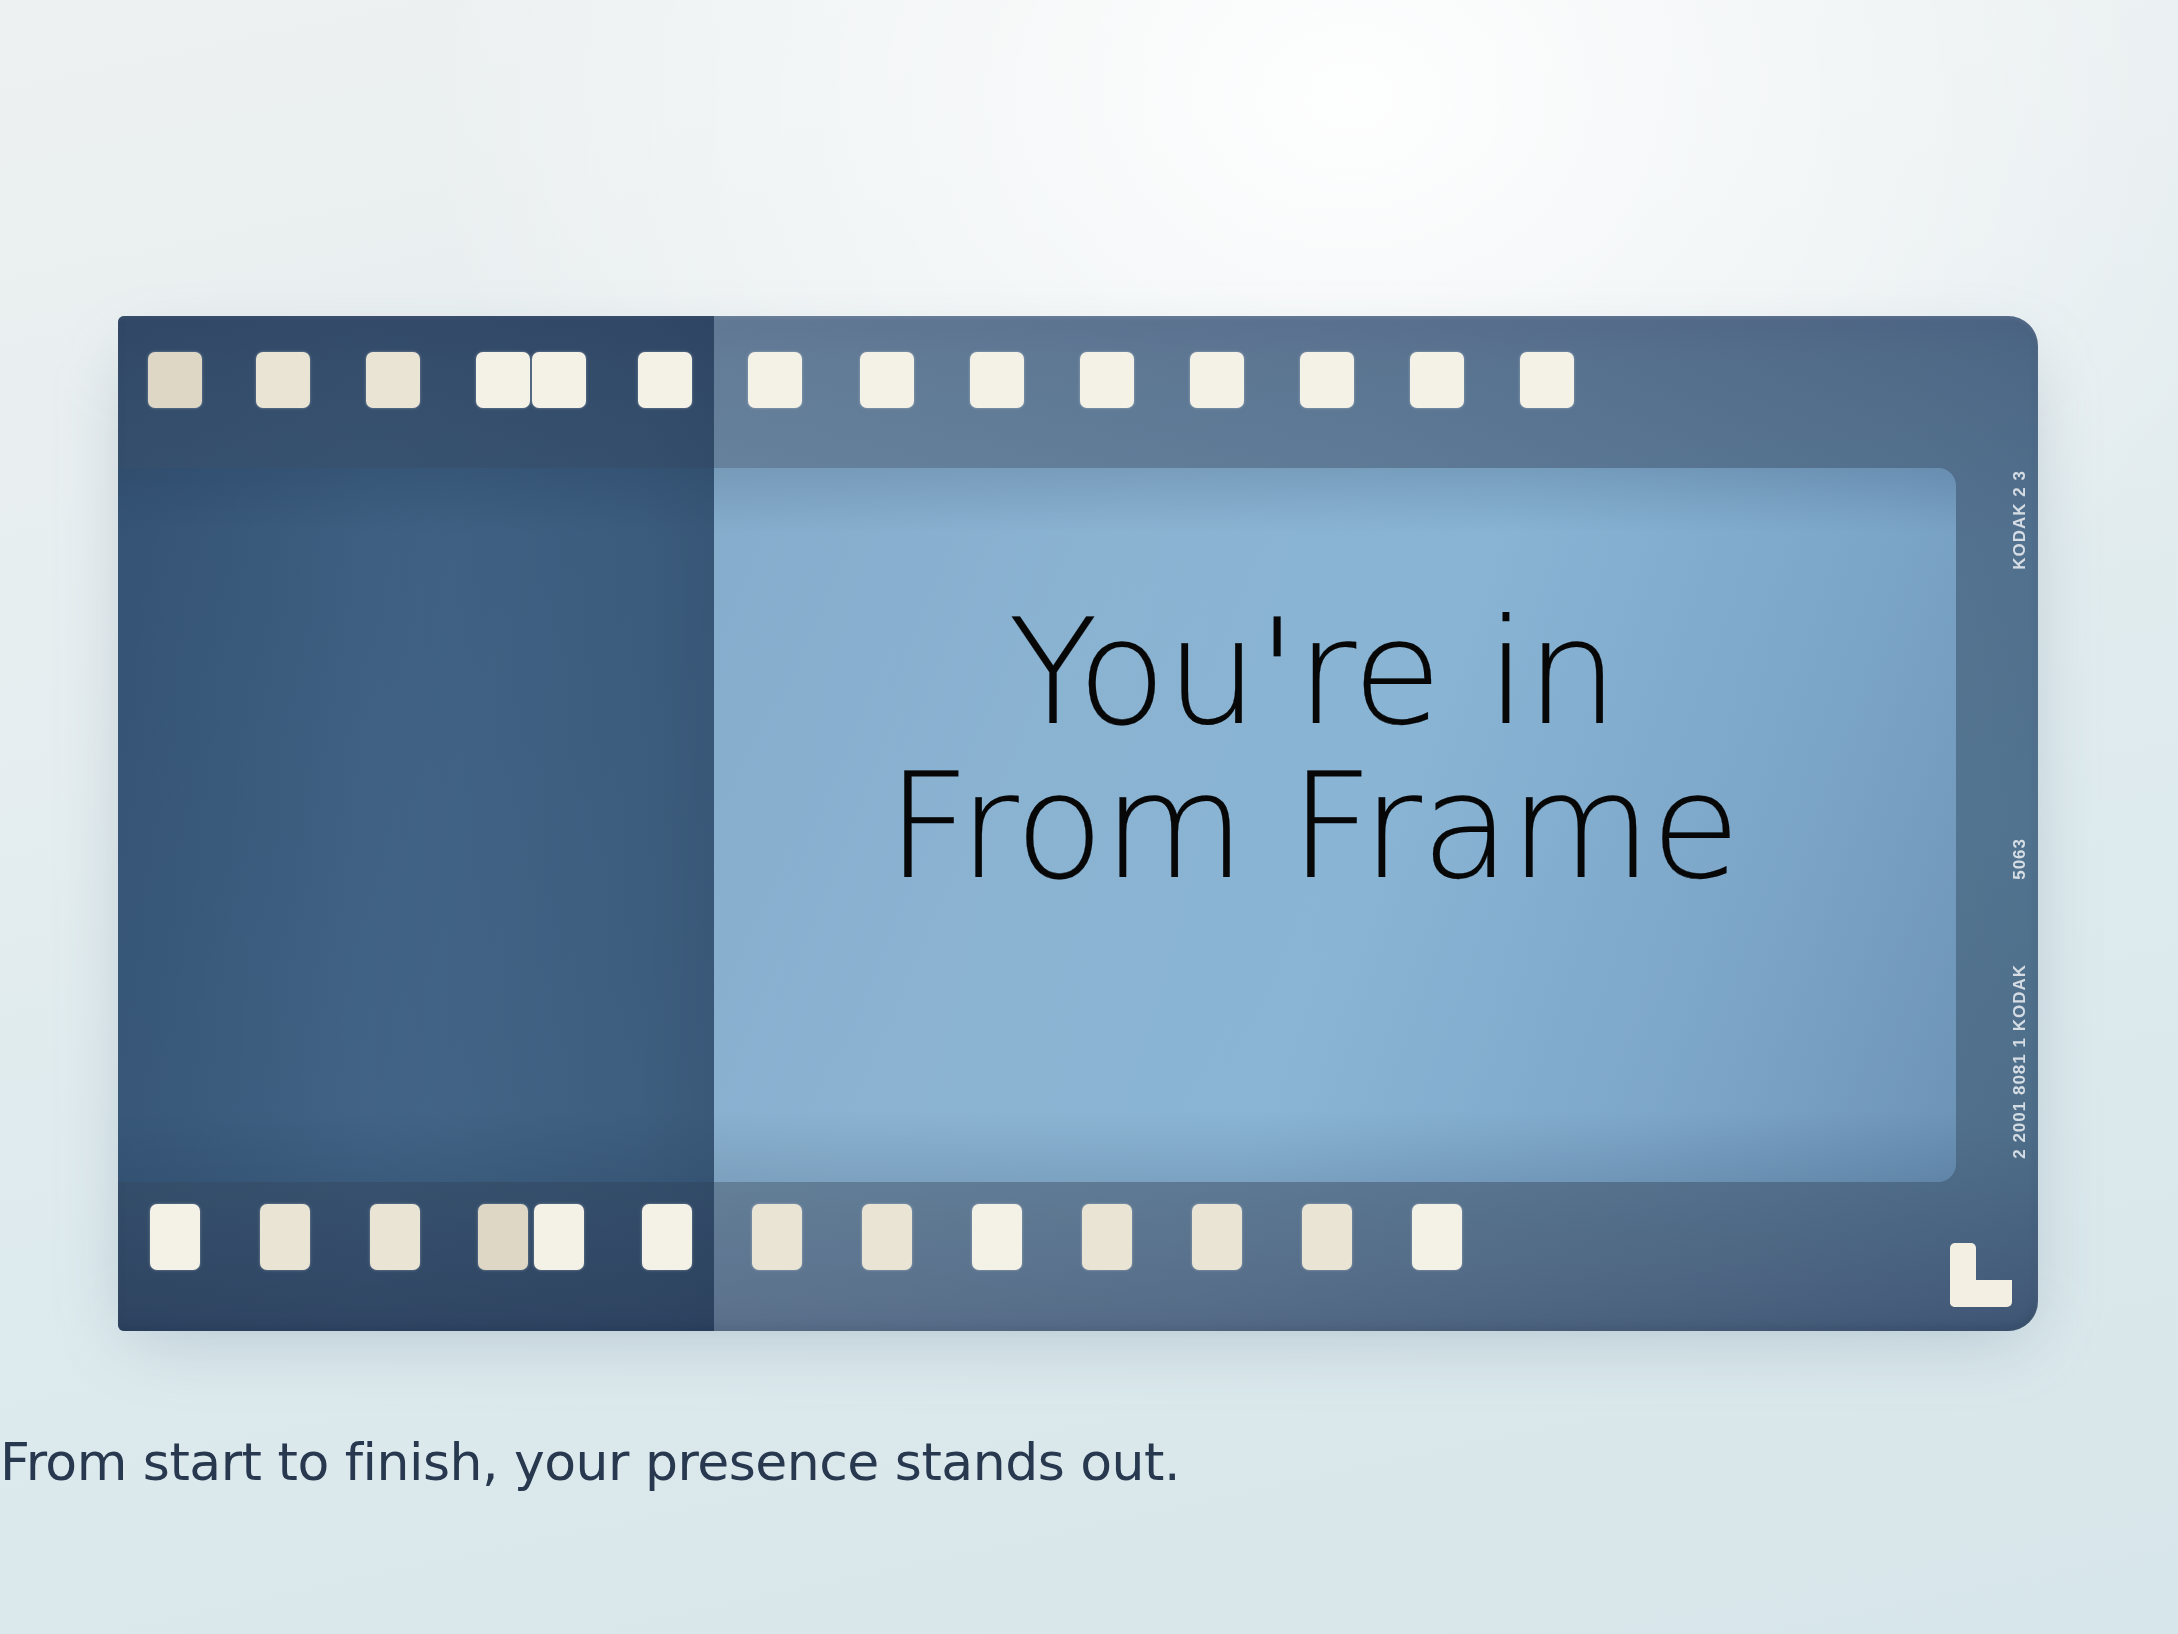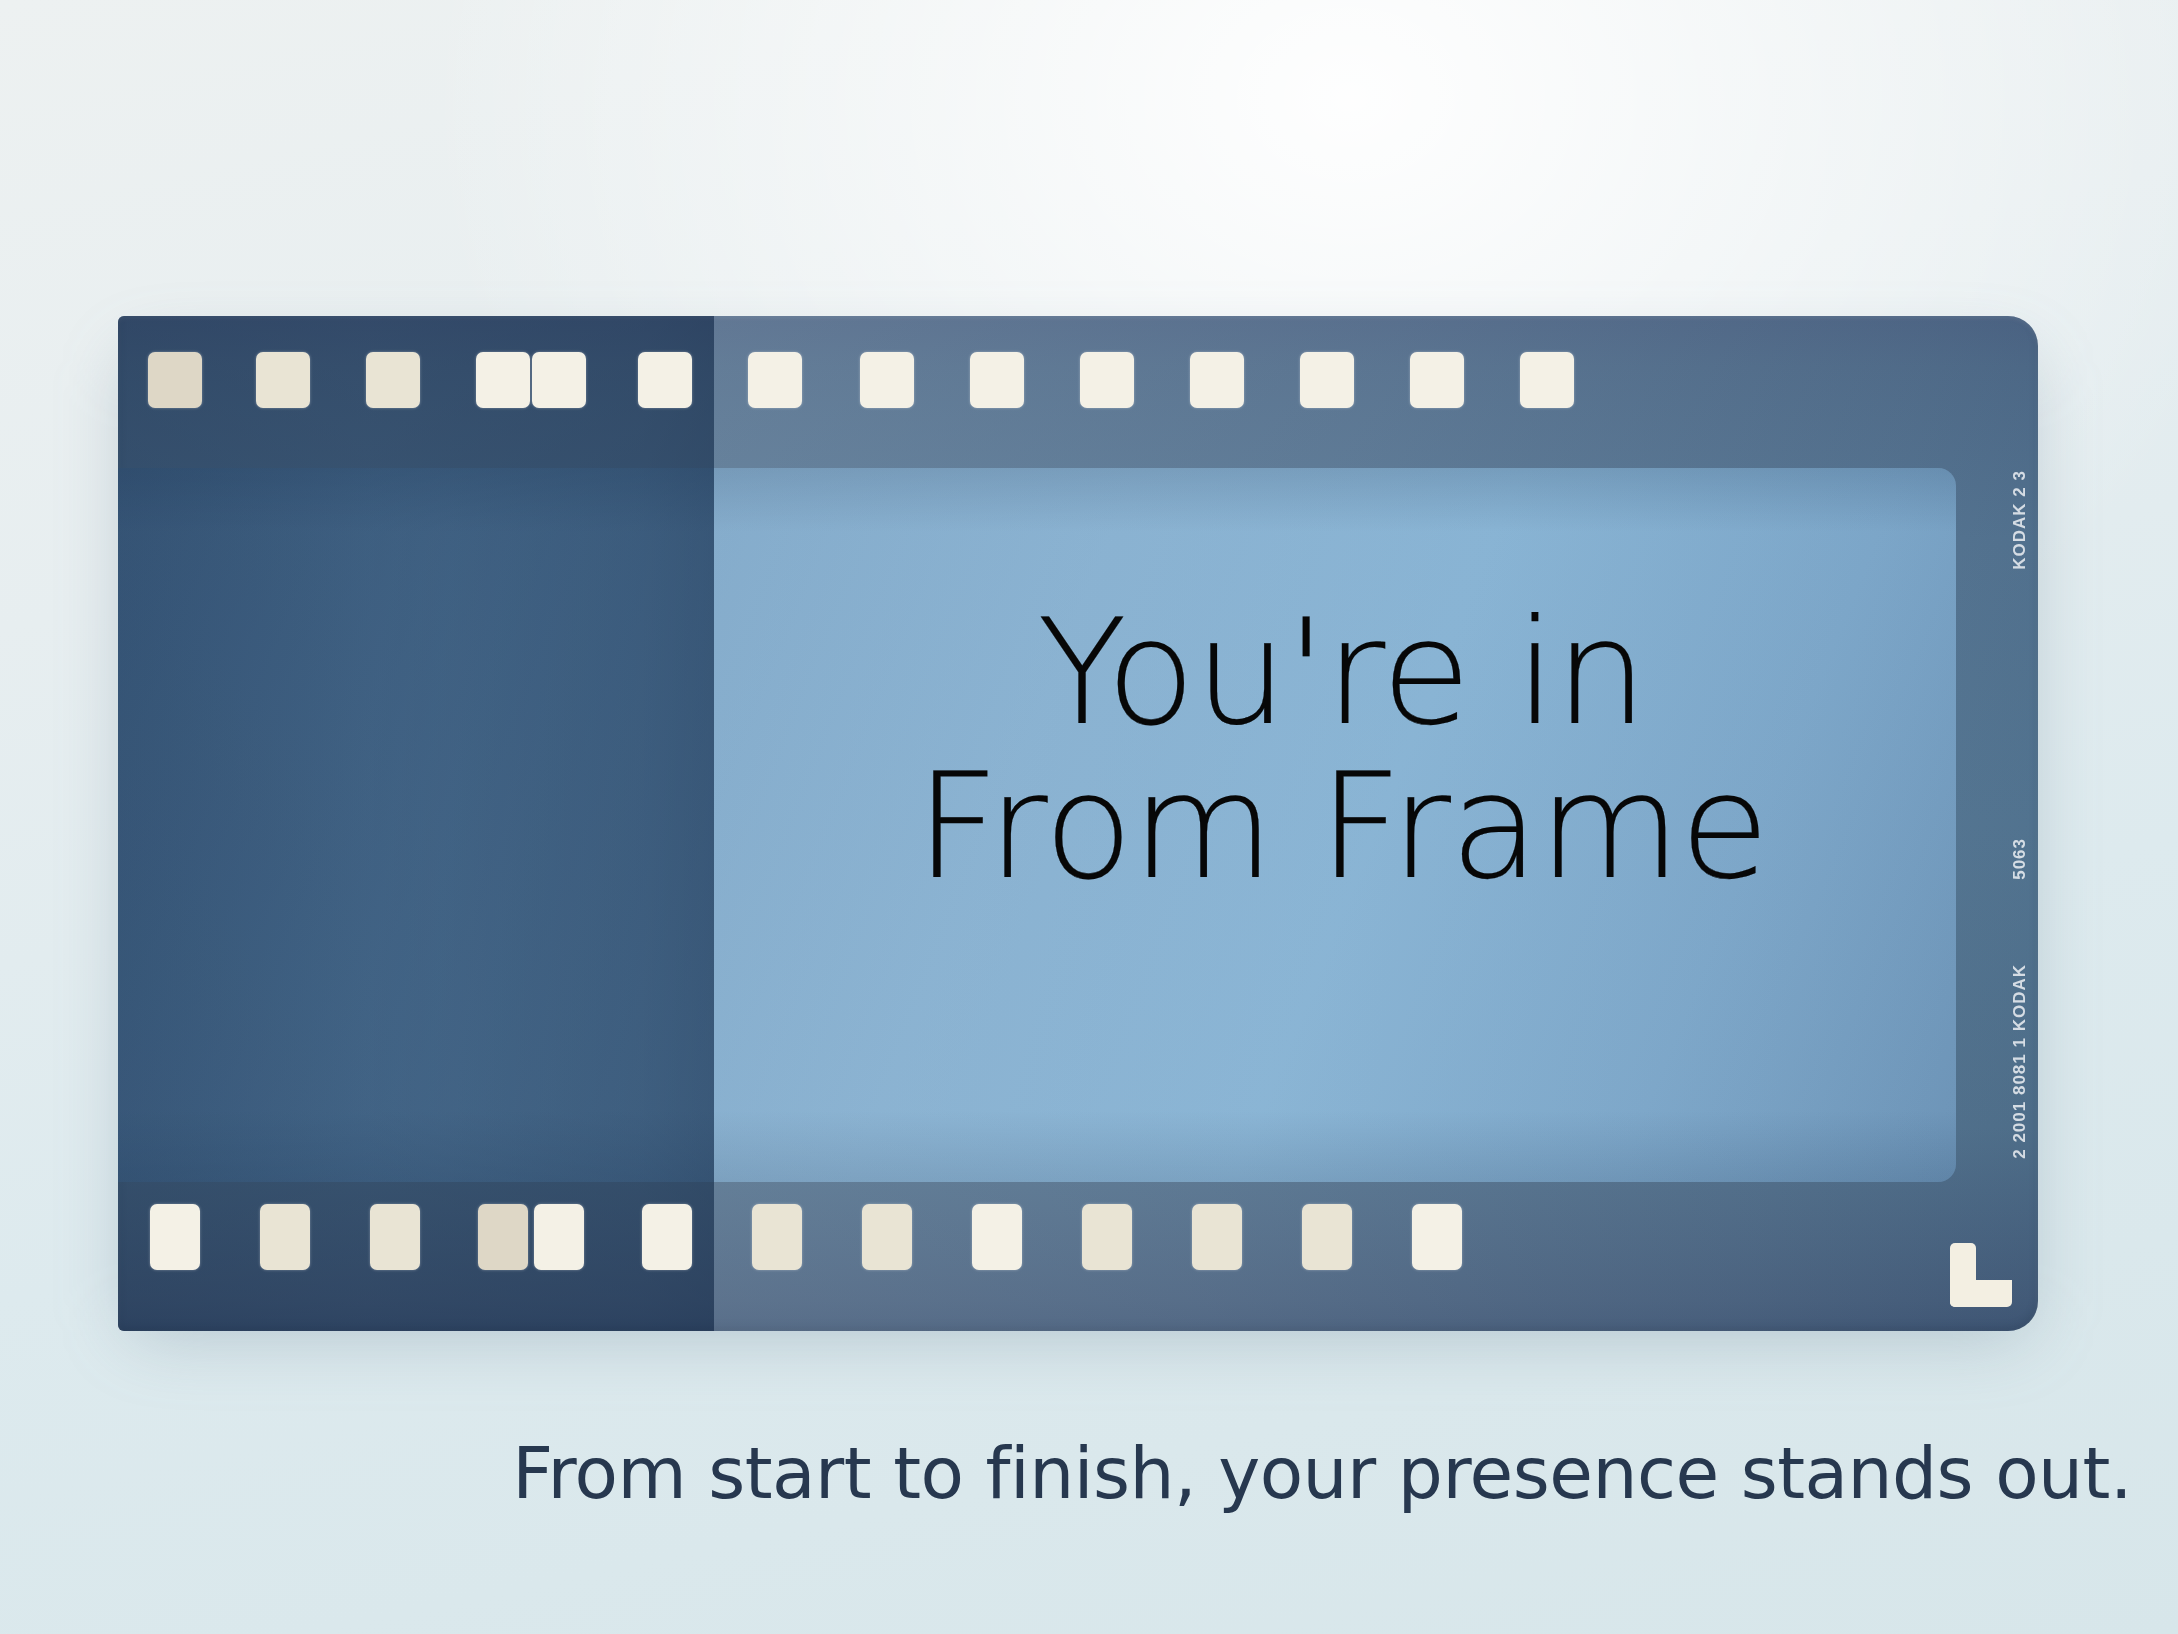--- a/index.html
+++ b/index.html
@@ -195,21 +195,21 @@
     transform: rotate(180deg);
     filter: blur(0.7px);
   }
   #edge-mark-1 { top: 14px; }
   #edge-mark-2 { top: 382px; }
   #edge-mark-3 { top: 508px; }
 
   
   #headline {
     position: absolute;
-    left: 672px;
+    left: 643px;
     top: 600px;
     width: 1340px;
     text-align: center;
     color: #070707;
     font-family: "DejaVu Sans", sans-serif;
     font-weight: 100;
     font-size: 146px;
     line-height: 1.0;
     letter-spacing: -1px;
     -webkit-text-stroke: 0.2px #070707;
@@ -218,26 +218,26 @@
   #headline .hl-line { display: block; white-space: nowrap; }
   #headline-line-1 { font-size: 146px; }
   #headline-line-2 { font-size: 146px; margin-top: 8px; }
 
   
   #subtitle {
     position: absolute;
     left: 0;
     top: 1432px;
     width: 2178px;
-    text-align: right;
+    text-align: left;
     padding-right: 46px;
     box-sizing: border-box;
     color: #27384f;
     font-family: "DejaVu Sans", sans-serif;
-    font-size: 71px;
+    font-size: 52px;
     font-weight: 400;
     letter-spacing: -0.5px;
     white-space: nowrap;
   }
 </style>
 </head>
 <body>
 
 <div id="slide">
 

